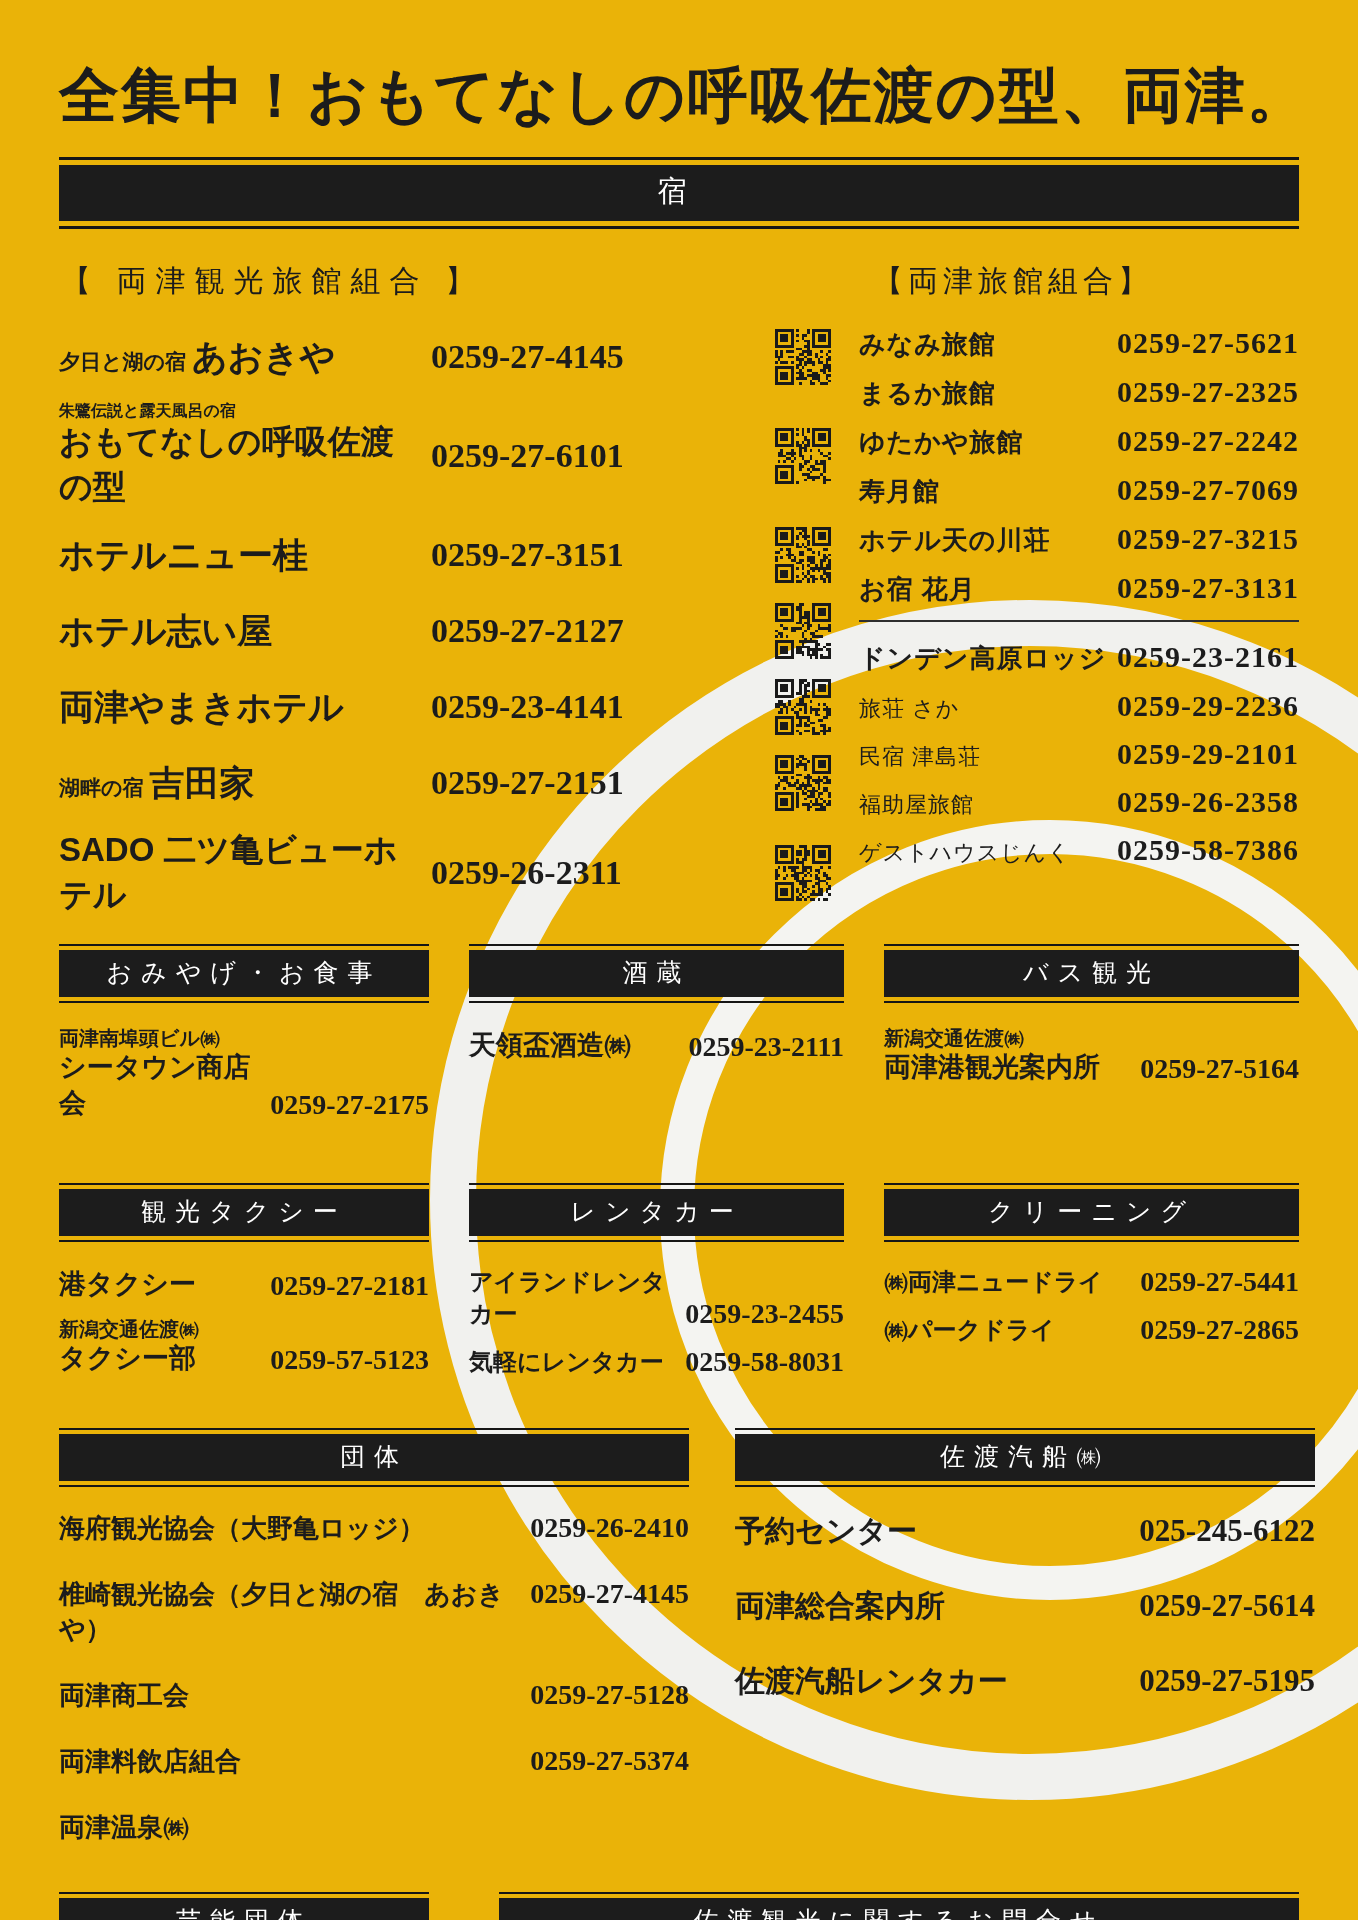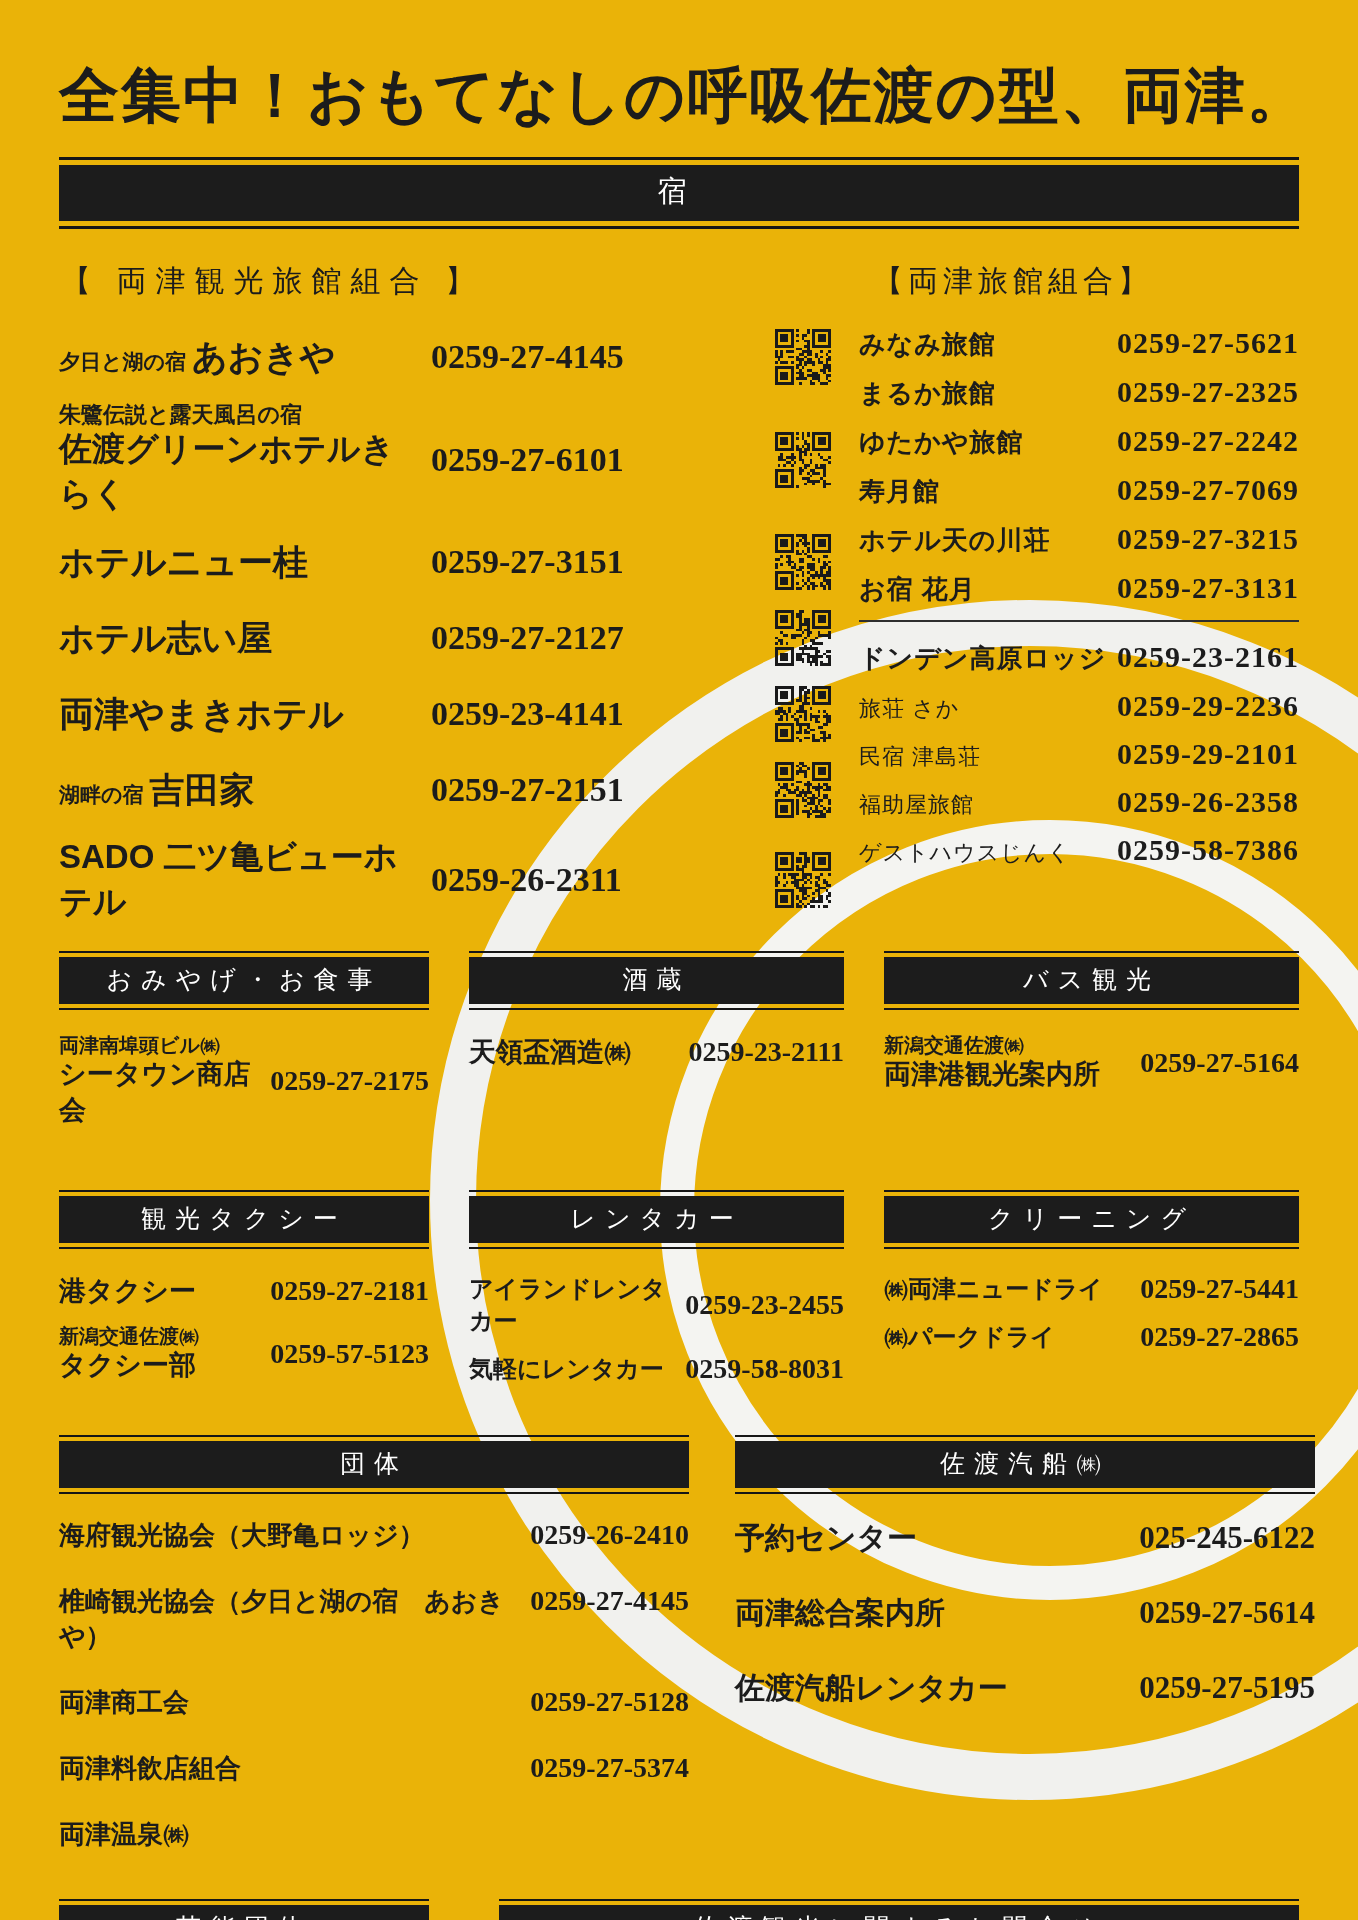--- a/index.html
+++ b/index.html
@@ -38,37 +38,37 @@
   .yado-grid { display:flex; margin-top:26px; }
   .yado-left { width:772px; }
   .yado-right { flex:1; padding-left:28px; }
 
   .assoc-header { font-size:30px; letter-spacing:9px; margin:6px 0 24px 2px; }
   .assoc-header.right { letter-spacing:5px; margin-left:14px; }
 
   .hrow { display:flex; align-items:center; margin-bottom:14px; min-height:62px;gap:8px; }
   .hinfo { width:364px; }
   .pfx-inline { font-size:21px; font-weight:bold; margin-right:6px; }
-  .pfx-block { font-size:22px; font-weight:bold; line-height:1.15; }
+  .pfx-block { font-size:16px; font-weight:bold; line-height:1.15; }
   .hname { font-size:35px; font-weight:bold; letter-spacing:0px; }
   .hname.mid { font-size:33px; }
   .hphone { font-size:34px; font-weight:bold; flex:1; }
   .qr { width:56px; height:56px; margin-left:12px; flex:0 0 auto; }
 
   .rrow { display:flex; justify-content:space-between; align-items:baseline; margin-bottom:13px; }
   .rname { font-size:26px; font-weight:bold; letter-spacing:1px; }
   .rname.sm2 { font-size:22px; font-weight:normal;text-align:center; }
   .rphone { font-size:30px; font-weight:bold; letter-spacing:1px; }
   .rdivider { border:none; border-top:2px solid #2e2e2e; margin:10px 0 18px 0; }
 
   
   .grid3 { display:grid; grid-template-columns:370px 375px 415px; column-gap:40px; margin-top:12px; }
   .grid3.second { margin-top:46px; }
   .cell .entries { margin-top:24px; }
-  .entry { display:flex; justify-content:space-between; align-items:center; margin-bottom:16px; }
+  .entry { display:flex; justify-content:space-between; align-items:flex-end; margin-bottom:16px; }
   .eprefix { font-size:20px; font-weight:bold; line-height:1.1; }
   .ename { font-size:27px; font-weight:bold; }
   .ename.sm { font-size:24px; }
   .ephone { font-size:28px; font-weight:bold; white-space:nowrap; margin-left:10px; }
 
   .grid2a { display:grid; grid-template-columns:630px 580px; column-gap:46px; margin-top:34px; }
   .dantai-entry { display:flex; justify-content:space-between; align-items:baseline; margin-bottom:31px; }
   .dantai-entry .ename { font-size:26px; }
   .kisen-entry { display:flex; justify-content:space-between; align-items:baseline; margin-bottom:34px; }
   .kisen-entry .ename { font-size:30px; }
@@ -316,21 +316,21 @@
                 <rect x="14" y="20" width="1" height="1"></rect>
                 <rect x="17" y="20" width="1" height="1"></rect>
                 <rect x="18" y="20" width="1" height="1"></rect>
                 <rect x="19" y="20" width="1" height="1"></rect>
               </svg></div>
         </div>
 
         <div class="hrow">
           <div class="hinfo">
             <div class="pfx-block">朱鷺伝説と露天風呂の宿</div>
-            <div class="hname mid">佐渡グリーンホテルきらく</div>
+            <div class="hname mid">おもてなしの呼吸佐渡の型</div>
           </div>
           <div class="hphone serif">0259-27-6101</div>
           <div class="qr"><svg viewBox="0 0 21 21" width="100%" height="100%" shape-rendering="crispEdges" fill="#1a1a1a">
                 <rect x="0" y="0" width="1" height="1"></rect>
                 <rect x="1" y="0" width="1" height="1"></rect>
                 <rect x="2" y="0" width="1" height="1"></rect>
                 <rect x="3" y="0" width="1" height="1"></rect>
                 <rect x="4" y="0" width="1" height="1"></rect>
                 <rect x="5" y="0" width="1" height="1"></rect>
                 <rect x="6" y="0" width="1" height="1"></rect>

